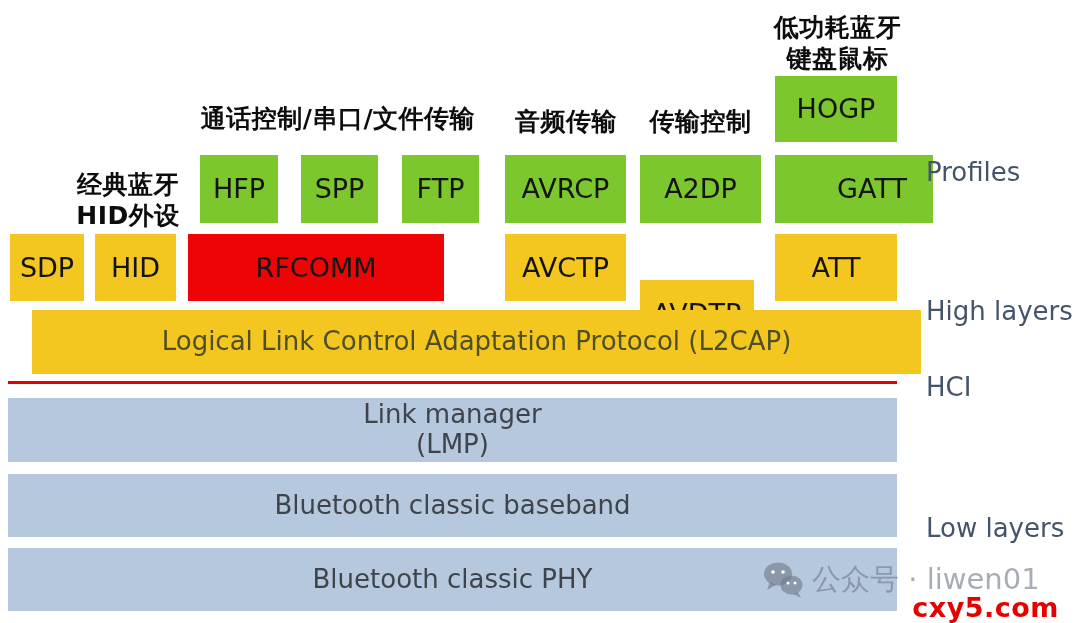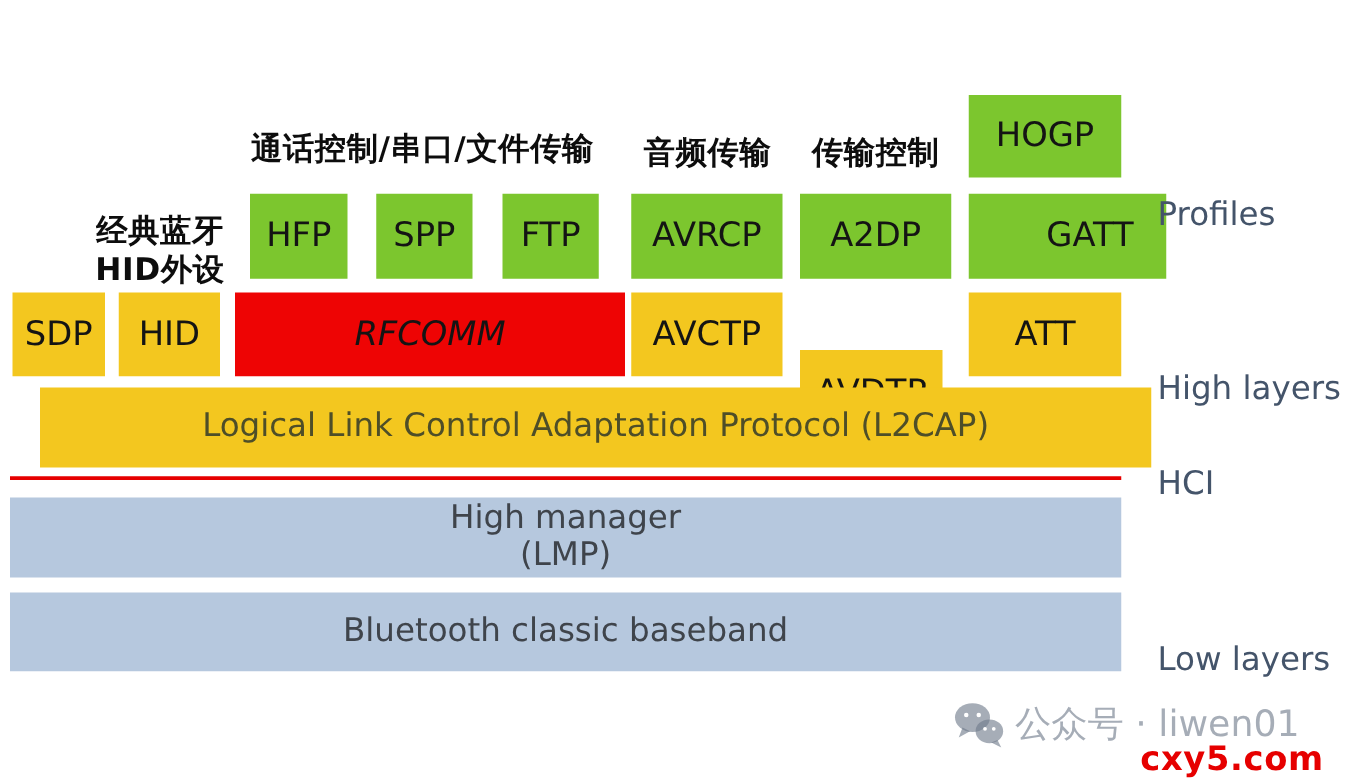--- a/index.html
+++ b/index.html
@@ -34,48 +34,51 @@
     position:absolute; right:21px; top:592px; color:var(--watermark-red,#e60000);
     font-size:27px; font-weight:800; letter-spacing:0.5px;
   }
   .wechat-icon svg { display:block; }
 </style>
 </head>
 <body>
 
 <div class="stage">
 
+  <div class="cn-label" style="left:740px; top:13px; width:195px;">低功耗蓝牙
+键盘鼠标</div>
   <div class="cn-label" style="left:505px; top:107px; width:122px;">音频传输</div>
   <div class="cn-label" style="left:198px; top:104px; width:280px;">通话控制/串口/文件传输</div>
   <div class="cn-label" style="left:640px; top:107px; width:121px;">传输控制</div>
   <div class="cn-label" style="left:68px; top:170px; width:120px;">经典蓝牙
 HID外设</div>
 
   <div class="box green" style="left:775px; top:76px;  width:122px; height:66px;">HOGP</div>
   <div class="box green" style="left:200px; top:155px; width:78px;  height:68px;text-align:right;">HFP</div>
   <div class="box green" style="left:301px; top:155px; width:77px;  height:68px;">SPP</div>
   <div class="box green" style="left:402px; top:155px; width:77px;  height:68px;">FTP</div>
   <div class="box green" style="left:505px; top:155px; width:121px; height:68px;">AVRCP</div>
   <div class="box green" style="left:640px; top:155px; width:121px; height:68px;">A2DP</div>
   <div class="box green" style="left:775px; top:155px; width:122px; height:68px;padding-left:36px;">GATT</div>
 
   <div class="box yellow" style="left:10px;  top:234px; width:74px;  height:67px;">SDP</div>
   <div class="box yellow" style="left:95px;  top:234px; width:81px;  height:67px;">HID</div>
-  <div class="box red" style="left:188px; top:234px; width:312px; height:67px;font-style:italic;">RFCOMM</div>
+  <div class="box red" style="left:188px; top:234px; width:256px; height:67px;">RFCOMM</div>
   <div class="box yellow" style="left:505px; top:234px; width:121px; height:67px;">AVCTP</div>
   <div class="box yellow" style="left:640px; top:234px; width:114px; height:67px;margin-top:46px;">AVDTP</div>
   <div class="box yellow" style="left:775px; top:234px; width:122px; height:67px;">ATT</div>
 
   <div class="box l2cap" style="left:8px; top:310px; width:889px; height:64px;">Logical Link Control Adaptation Protocol (L2CAP)</div>
 
   <div class="hci-line"></div>
 
-  <div class="box blue pre" style="left:8px; top:398px; width:889px; height:64px;">High manager
+  <div class="box blue pre" style="left:8px; top:398px; width:889px; height:64px;">Link manager
 (LMP)</div>
   <div class="box blue" style="left:8px; top:474px; width:889px; height:63px;">Bluetooth classic baseband</div>
+  <div class="box blue" style="left:8px; top:548px; width:889px; height:63px;">Bluetooth classic PHY</div>
 
   <div class="side-label" style="left:926px; top:157px;">Profiles</div>
   <div class="side-label" style="left:926px; top:296px;">High layers</div>
   <div class="side-label" style="left:926px; top:372px;">HCI</div>
   <div class="side-label" style="left:926px; top:513px;">Low layers</div>
 
   <div class="watermark">
     <span class="wechat-icon">
       <svg width="42" height="38" viewBox="0 0 42 38" fill="rgba(112,123,138,0.62)" xmlns="http://www.w3.org/2000/svg">
         <ellipse cx="16" cy="13" rx="14" ry="11.5"></ellipse>

